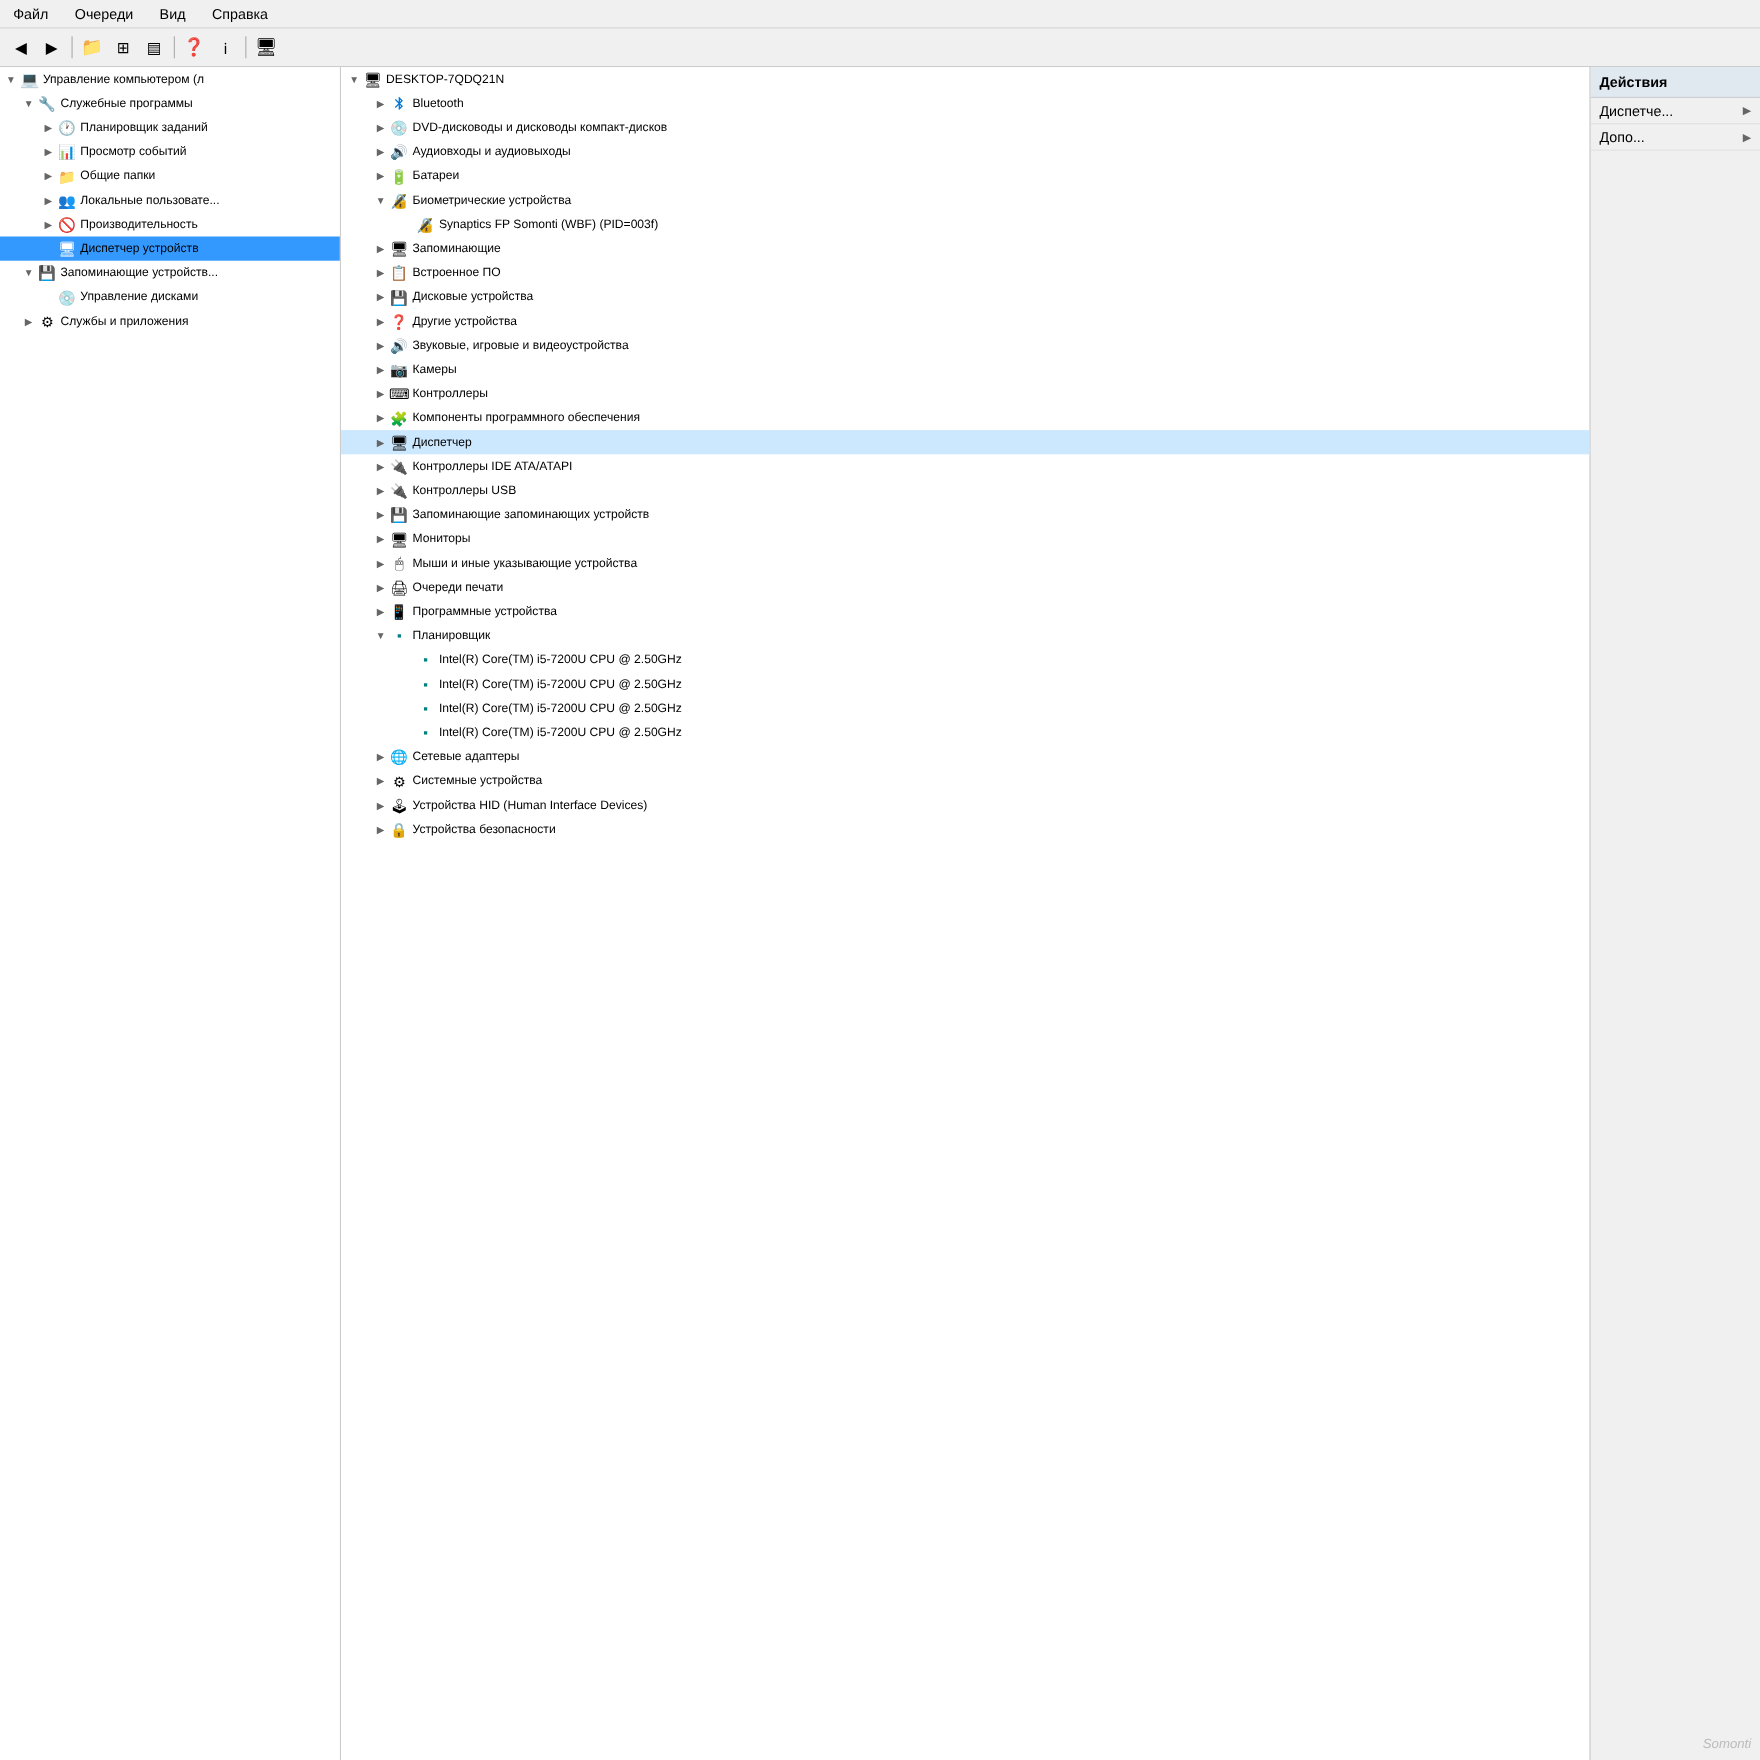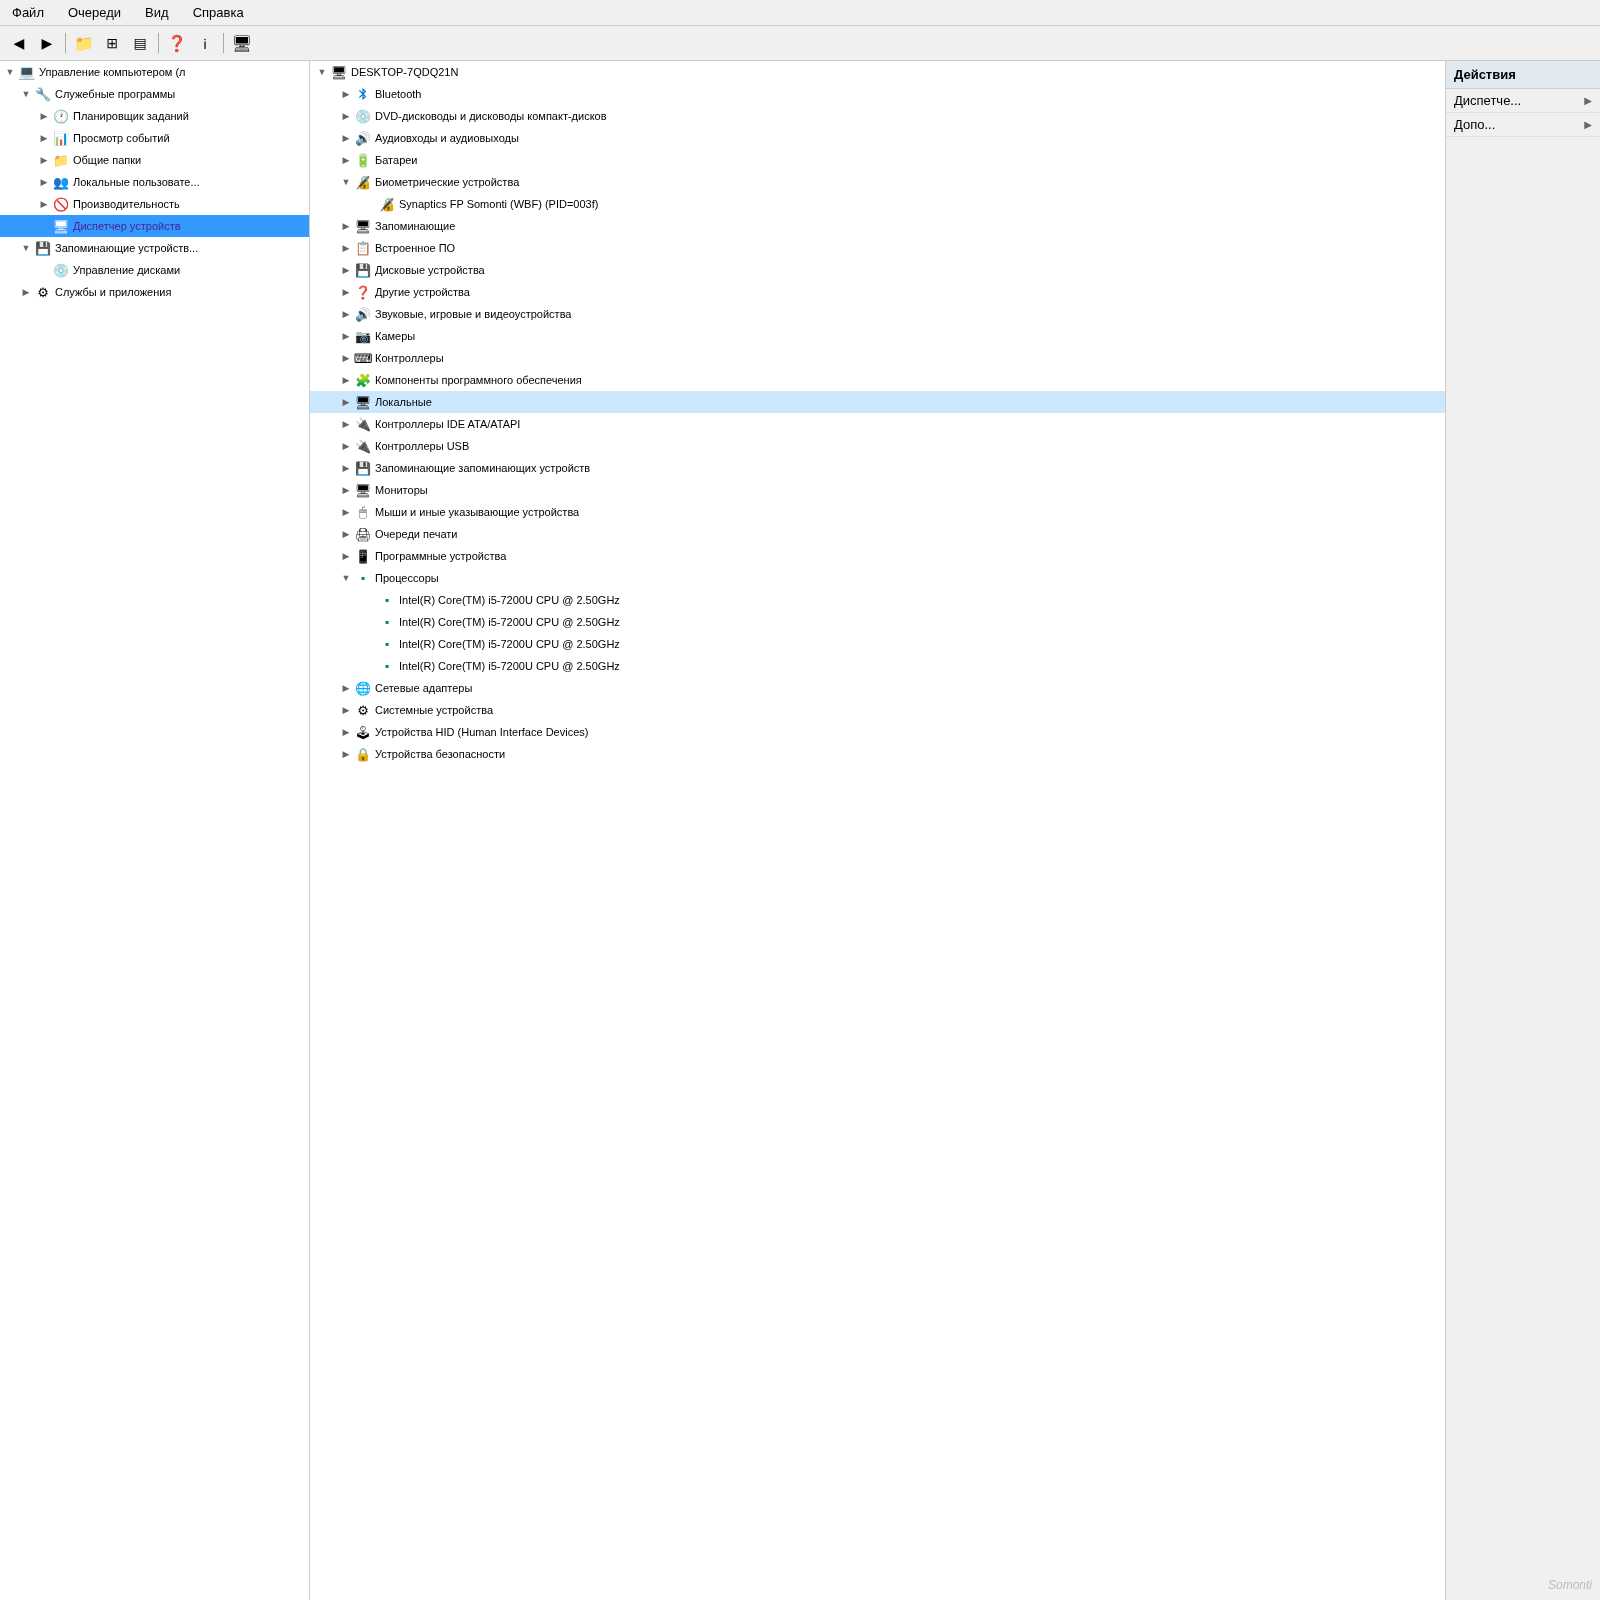--- a/index.html
+++ b/index.html
@@ -81,21 +81,21 @@
     
     .tree-item {
       display: flex;
       align-items: center;
       padding: 2px 4px;
       cursor: pointer;
       white-space: nowrap;
       user-select: none;
     }
     .tree-item.selected { background: #3399ff; color: #fff; }
-    .tree-item.selected .item-label { color: #4c1d95; }
+    .tree-item.selected .item-label { color: #000000; }
 
     .tree-toggle {
       width: 16px;
       height: 16px;
       display: inline-flex;
       align-items: center;
       justify-content: center;
       font-size: 9px;
       color: #666;
       flex-shrink: 0;
@@ -350,21 +350,21 @@
         <span class="tree-icon">
           <span style="font-size:13px">🧩</span>
         </span>
         <span class="item-label">Компоненты программного обеспечения</span>
       </div>
       <div class="tree-item" style="padding-left: 28px; background: rgb(204, 232, 255);">
         <span class="tree-toggle">▶</span>
         <span class="tree-icon">
           <span style="font-size:13px">🖥</span>
         </span>
-        <span class="item-label">Локальные</span>
+        <span class="item-label">Диспетчер</span>
       </div>
       <div class="tree-item" style="padding-left: 28px;">
         <span class="tree-toggle">▶</span>
         <span class="tree-icon">
           <span style="font-size:13px">🔌</span>
         </span>
         <span class="item-label">Контроллеры IDE ATA/ATAPI</span>
       </div>
       <div class="tree-item" style="padding-left: 28px;">
         <span class="tree-toggle">▶</span>
@@ -406,21 +406,21 @@
         <span class="tree-icon">
           <span style="font-size:13px">📱</span>
         </span>
         <span class="item-label">Программные устройства</span>
       </div>
       <div class="tree-item" style="padding-left: 28px;">
         <span class="tree-toggle">▼</span>
         <span class="tree-icon">
           <span style="font-size:12px; color:#008080">▪</span>
         </span>
-        <span class="item-label">Процессоры</span>
+        <span class="item-label">Планировщик</span>
       </div>
       <div class="tree-item" style="padding-left: 52px;">
         <span class="tree-toggle"></span>
         <span class="tree-icon">
           <span style="font-size:12px; color:#008080">▪</span>
         </span>
         <span class="item-label">Intel(R) Core(TM) i5-7200U CPU @ 2.50GHz</span>
       </div>
       <div class="tree-item" style="padding-left: 52px;">
         <span class="tree-toggle"></span>

